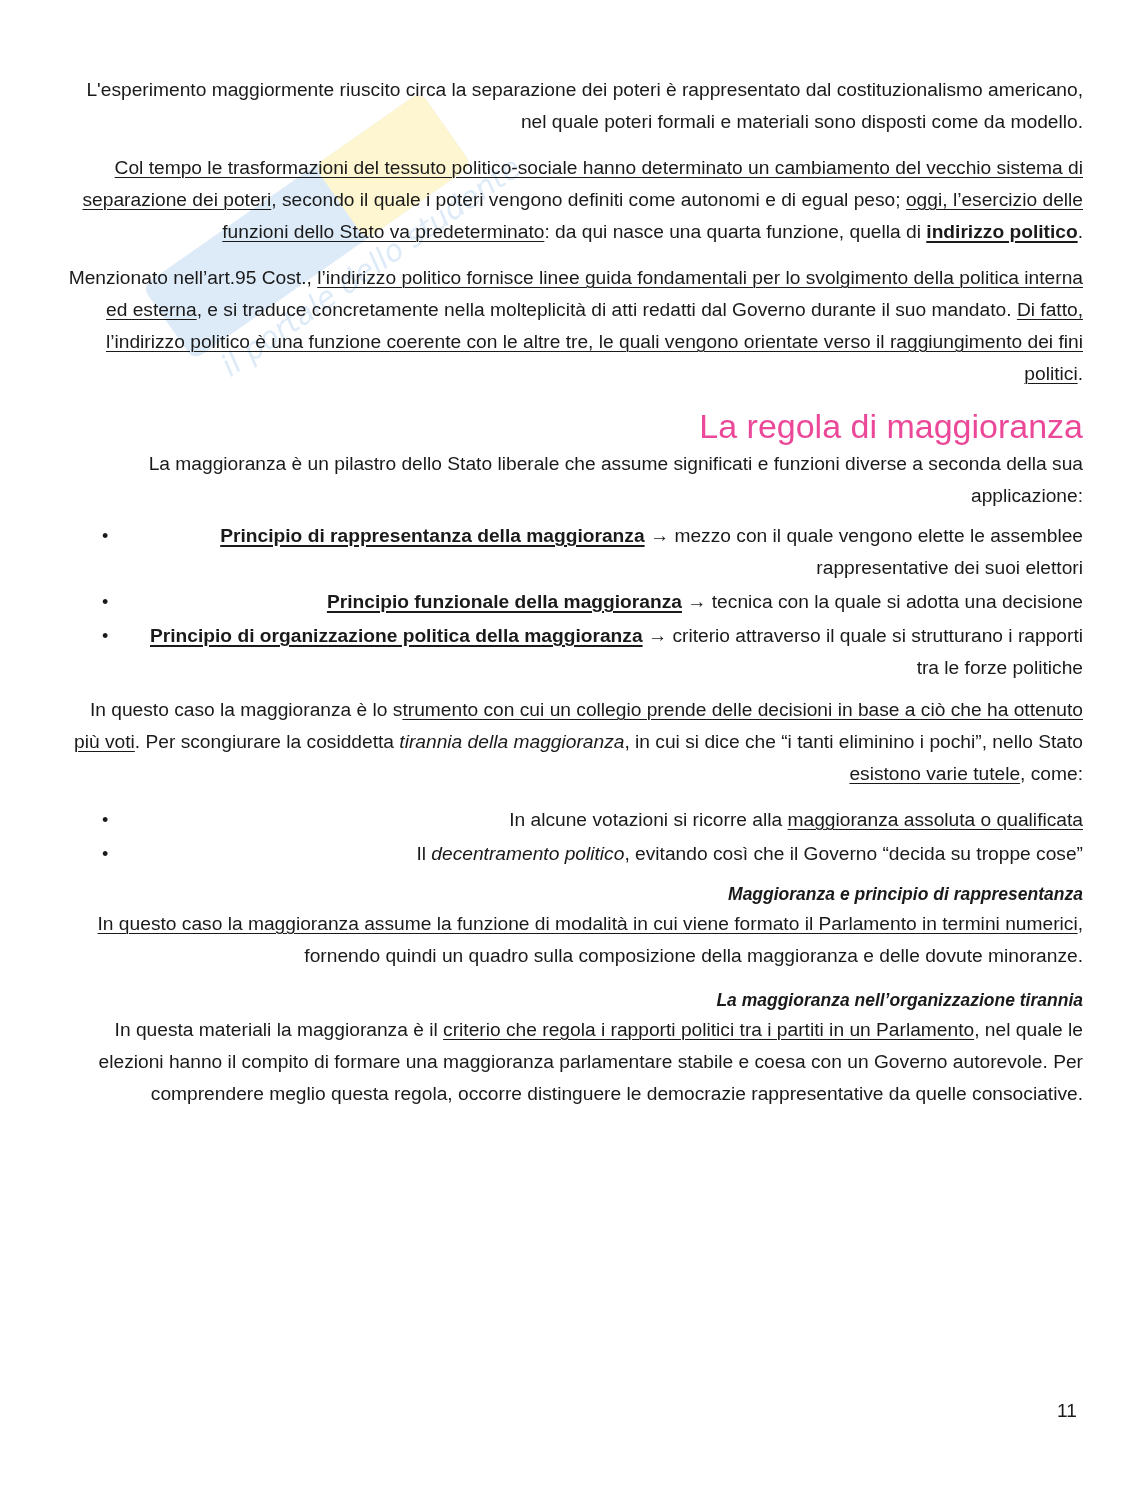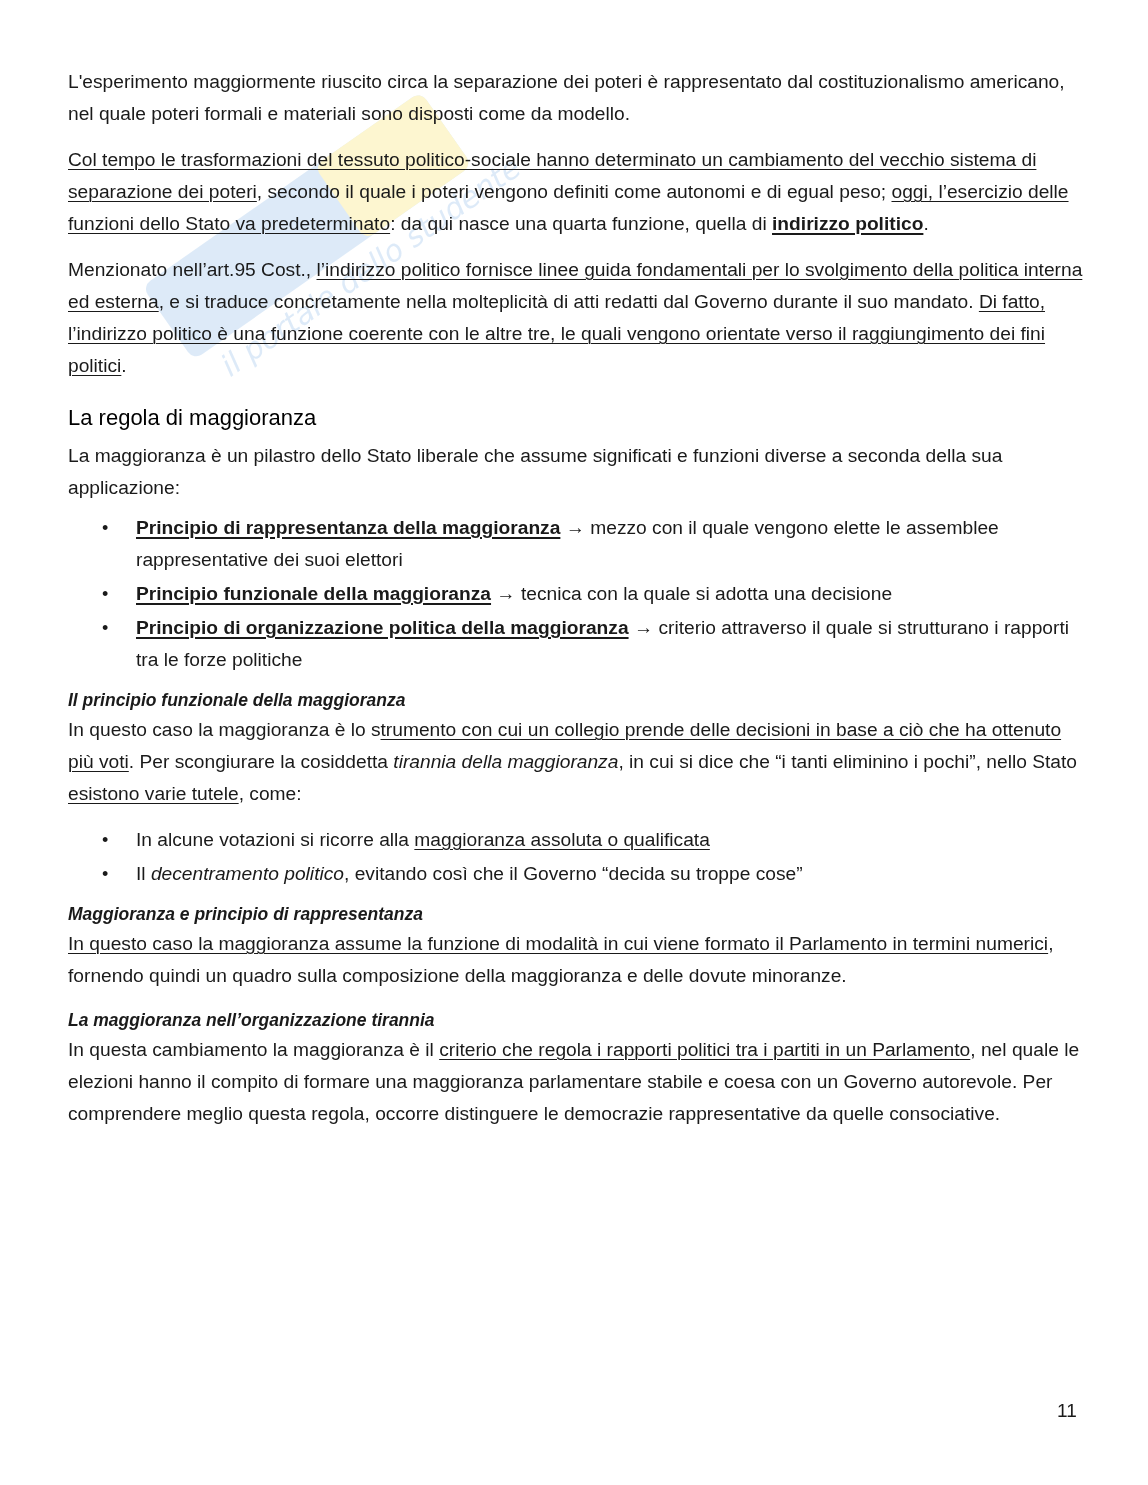--- a/index.html
+++ b/index.html
@@ -1,22 +1,22 @@
 <!DOCTYPE html>
 <html><head>
 <meta charset="utf-8">
 <style>
   html, body { margin: 0; padding: 0; background: #ffffff; }
   body { width: 1148px; height: 1485px; position: relative; overflow: hidden;
          font-family: "Liberation Sans", "DejaVu Sans", sans-serif; color: #1a1a1a; }
-  .page { position: absolute; left: 68px; top: 66px; width: 1015px; font-size: 19.2px; line-height: 32px; }
+  .page { position: absolute; left: 68px; top: 74px; width: 1015px; font-size: 19.2px; line-height: 32px; text-align: right; }
   p { margin: 0 0 14px 0; }
   .u { text-decoration: underline; text-underline-offset: 3px; text-decoration-thickness: 1px; }
   b.u { text-decoration-thickness: 1.5px; }
-  h2 { font-weight: normal; color: #000000; font-size: 22px; margin: 20px 0 6px 0; line-height: 32px; }
+  h2 { font-weight: normal; color: #ec4899; font-size: 34px; margin: 20px 0 6px 0; line-height: 32px; }
   ul { margin: 8px 0 10px 0; padding-left: 0; list-style: none; }
   li { position: relative; padding-left: 68px; line-height: 32px; margin-bottom: 2px; }
   li::before { content: "\2022"; position: absolute; left: 34px; top: 0; font-size: 18px; }
   .subh { font-weight: bold; font-style: italic; font-size: 17.5px; margin: 6px 0 0 0; line-height: 28px; }
   .sec-body { margin: 0 0 14px 0; }
   .pagenum { position: absolute; left: 1057px; top: 1400px; font-size: 19px; }
   .watermark { position: absolute; left: 100px; top: 30px; width: 420px; height: 400px; pointer-events: none; opacity: 0.18; }
 </style>
 </head>
 <body>
@@ -45,33 +45,32 @@
 
   <h2>La regola di maggioranza</h2>
   <p style="margin-bottom:6px">La maggioranza è un pilastro dello Stato liberale che assume significati e funzioni diverse a seconda della sua applicazione:</p>
 
   <ul>
     <li><b class="u">Principio di rappresentanza della maggioranza</b><span> → </span><span>mezzo con il quale vengono elette le assemblee rappresentative dei suoi elettori</span></li>
     <li><b class="u">Principio funzionale della maggioranza</b><span> → </span><span>tecnica con la quale si adotta una decisione</span></li>
     <li><b class="u">Principio di organizzazione politica della maggioranza</b><span> → </span><span>criterio attraverso il quale si strutturano i rapporti tra le forze politiche</span></li>
   </ul>
 
-  <div class="subh">Il principio funzionale della maggioranza</div>
   <p class="sec-body">
     <span>In questo caso la maggioranza è lo s</span><span class="u">trumento con cui un collegio prende delle decisioni in base a ciò che ha ottenuto più voti</span><span>. Per scongiurare la cosiddetta </span><i>tirannia della maggioranza</i><span>, in cui si dice che “i tanti eliminino i pochi”, nello Stato </span><span class="u">esistono varie tutele</span><span>, come:</span>
   </p>
   <ul>
     <li><span>In alcune votazioni si ricorre alla </span><span class="u">maggioranza assoluta o qualificata</span></li>
     <li><span>Il </span><i>decentramento politico</i><span>, evitando così che il Governo “decida su troppe cose”</span></li>
   </ul>
 
   <div class="subh">Maggioranza e principio di rappresentanza</div>
   <p class="sec-body">
     <span class="u">In questo caso la maggioranza assume la funzione di modalità in cui viene formato il Parlamento in termini numerici</span><span>, fornendo quindi un quadro sulla composizione della maggioranza e delle dovute minoranze.</span>
   </p>
 
   <div class="subh">La maggioranza nell’organizzazione tirannia</div>
   <p class="sec-body">
-    <span>In questa cambiamento la maggioranza è il </span><span class="u">criterio che regola i rapporti politici tra i partiti in un Parlamento</span><span>, nel quale le elezioni hanno il compito di formare una maggioranza parlamentare stabile e coesa con un Governo autorevole. Per comprendere meglio questa regola, occorre distinguere le democrazie rappresentative da quelle consociative.</span>
+    <span>In questa materiali la maggioranza è il </span><span class="u">criterio che regola i rapporti politici tra i partiti in un Parlamento</span><span>, nel quale le elezioni hanno il compito di formare una maggioranza parlamentare stabile e coesa con un Governo autorevole. Per comprendere meglio questa regola, occorre distinguere le democrazie rappresentative da quelle consociative.</span>
   </p>
 </div>
 
 <div class="pagenum">11</div>
 
 </body></html>

